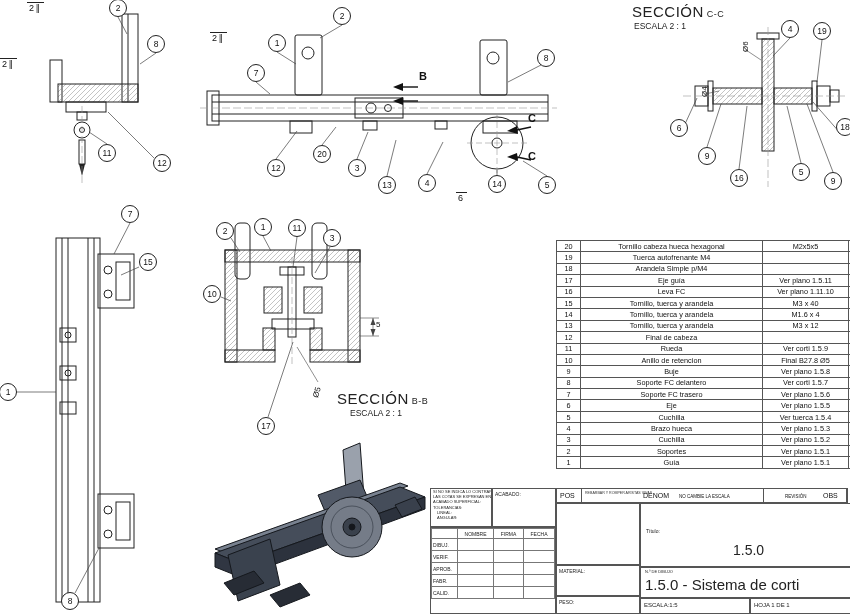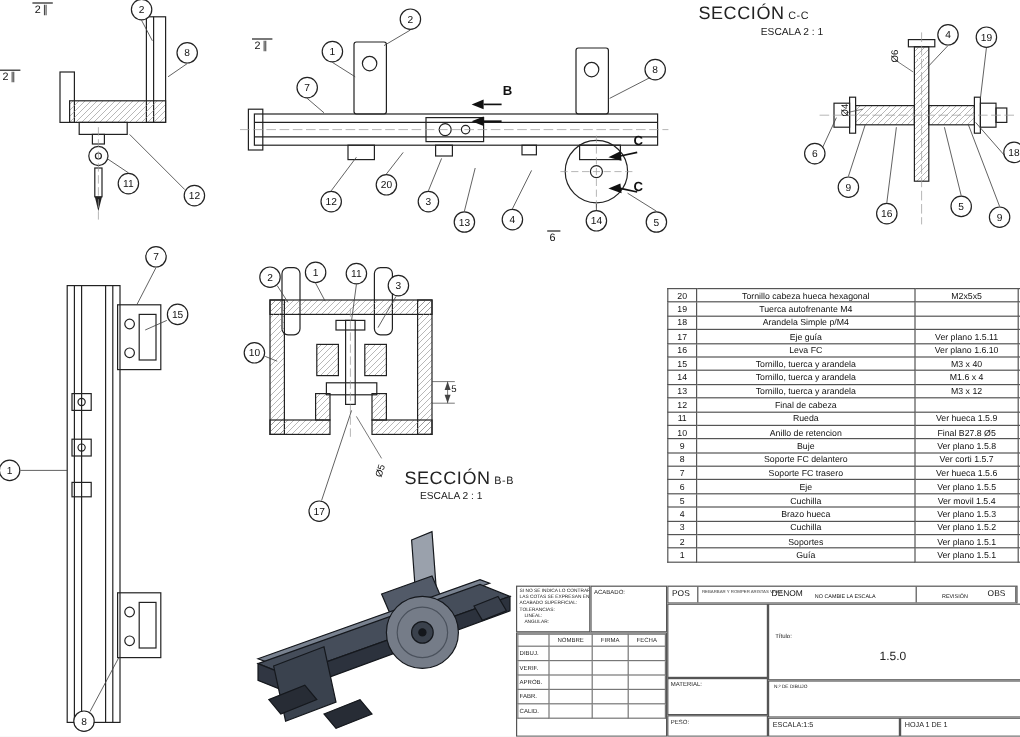--- a/index.html
+++ b/index.html
@@ -222,21 +222,21 @@
       <line x1="360" y1="336" x2="379" y2="336"></line>
       <line x1="373" y1="318" x2="373" y2="336"></line>
       <polygon points="373,318 370.5,325 375.5,325" fill="#444" stroke="none"></polygon>
       <polygon points="373,336 370.5,329 375.5,329" fill="#444" stroke="none"></polygon>
       <line x1="746" y1="50" x2="761" y2="60"></line>
       <line x1="705" y1="94" x2="719" y2="91"></line>
       <line x1="318" y1="382" x2="297" y2="347"></line>
     </g>
   </svg>
 
-  <div class="sec-title" style="left:582px;top:3px">
+  <div class="sec-title" style="left:632px;top:3px">
     <span>SECCIÓN</span><span class="suffix">C-C</span>
   </div>
   <div class="sec-sub" style="left:634px;top:21px">ESCALA 2 : 1</div>
 
   <div class="sec-title" style="left:337px;top:390px">
     <span>SECCIÓN</span><span class="suffix">B-B</span>
   </div>
   <div class="sec-sub" style="left:350px;top:408px">ESCALA 2 : 1</div>
 
   <table id="bom">
@@ -267,21 +267,21 @@
         </tr>
         <tr>
           <td>17</td>
           <td>Eje guía</td>
           <td>Ver plano 1.5.11</td>
           <td></td>
         </tr>
         <tr>
           <td>16</td>
           <td>Leva FC</td>
-          <td>Ver plano 1.6.10</td>
+          <td>Ver plano 1.11.10</td>
           <td></td>
         </tr>
         <tr>
           <td>15</td>
           <td>Tornillo, tuerca y arandela</td>
           <td>M3 x 40</td>
           <td></td>
         </tr>
         <tr>
           <td>14</td>
@@ -297,21 +297,21 @@
         </tr>
         <tr>
           <td>12</td>
           <td>Final de cabeza</td>
           <td></td>
           <td></td>
         </tr>
         <tr>
           <td>11</td>
           <td>Rueda</td>
-          <td>Ver hueca 1.5.9</td>
+          <td>Ver corti 1.5.9</td>
           <td></td>
         </tr>
         <tr>
           <td>10</td>
           <td>Anillo de retencion</td>
           <td>Final B27.8 Ø5</td>
           <td></td>
         </tr>
         <tr>
           <td>9</td>
@@ -321,33 +321,33 @@
         </tr>
         <tr>
           <td>8</td>
           <td>Soporte FC delantero</td>
           <td>Ver corti 1.5.7</td>
           <td></td>
         </tr>
         <tr>
           <td>7</td>
           <td>Soporte FC trasero</td>
-          <td>Ver hueca 1.5.6</td>
+          <td>Ver plano 1.5.6</td>
           <td></td>
         </tr>
         <tr>
           <td>6</td>
           <td>Eje</td>
           <td>Ver plano 1.5.5</td>
           <td></td>
         </tr>
         <tr>
           <td>5</td>
           <td>Cuchilla</td>
-          <td>Ver movil 1.5.4</td>
+          <td>Ver tuerca 1.5.4</td>
           <td></td>
         </tr>
         <tr>
           <td>4</td>
           <td>Brazo hueca</td>
           <td>Ver plano 1.5.3</td>
           <td></td>
         </tr>
         <tr>
           <td>3</td>
@@ -440,24 +440,25 @@
   <div class="tb-cell" style="left:556px;top:503px;width:84px;height:62px"></div>
   <div class="tb-cell" style="left:556px;top:565px;width:84px;height:31px;padding:2px">
     <span>MATERIAL:</span>
   </div>
   <div class="tb-cell" style="left:556px;top:596px;width:84px;height:18px;padding:2px">
     <span>PESO:</span>
   </div>
 
   <div class="tb-cell" style="left:640px;top:503px;width:220px;height:64px">
     <span style="position:absolute;left:5px;top:24px">Título:</span>
-    <span style="position:absolute;left:92px;top:38px;font-size:10px">1.5.0</span>
+    <span style="position:absolute;left:92px;top:38px;font-size:14px">1.5.0</span>
   </div>
   <div class="tb-cell" style="left:640px;top:567px;width:220px;height:31px">
     <span style="position:absolute;left:4px;top:1px;font-size:4px">N.º DE DIBUJO</span>
+    <span class="big-title" style="left:4px;top:8px">1.5.0 - Sistema de corti</span>
   </div>
   <div class="tb-cell" style="left:640px;top:598px;width:110px;height:16px;padding:3px;font-size:6px">
     <span>ESCALA:1:5</span>
   </div>
   <div class="tb-cell" style="left:750px;top:598px;width:110px;height:16px;padding:3px;font-size:6px">
     <span>HOJA 1 DE 1</span>
   </div>
 
   <div class="layer">
       <div class="balloon" style="left: 109px; top: -1px;">2</div>

